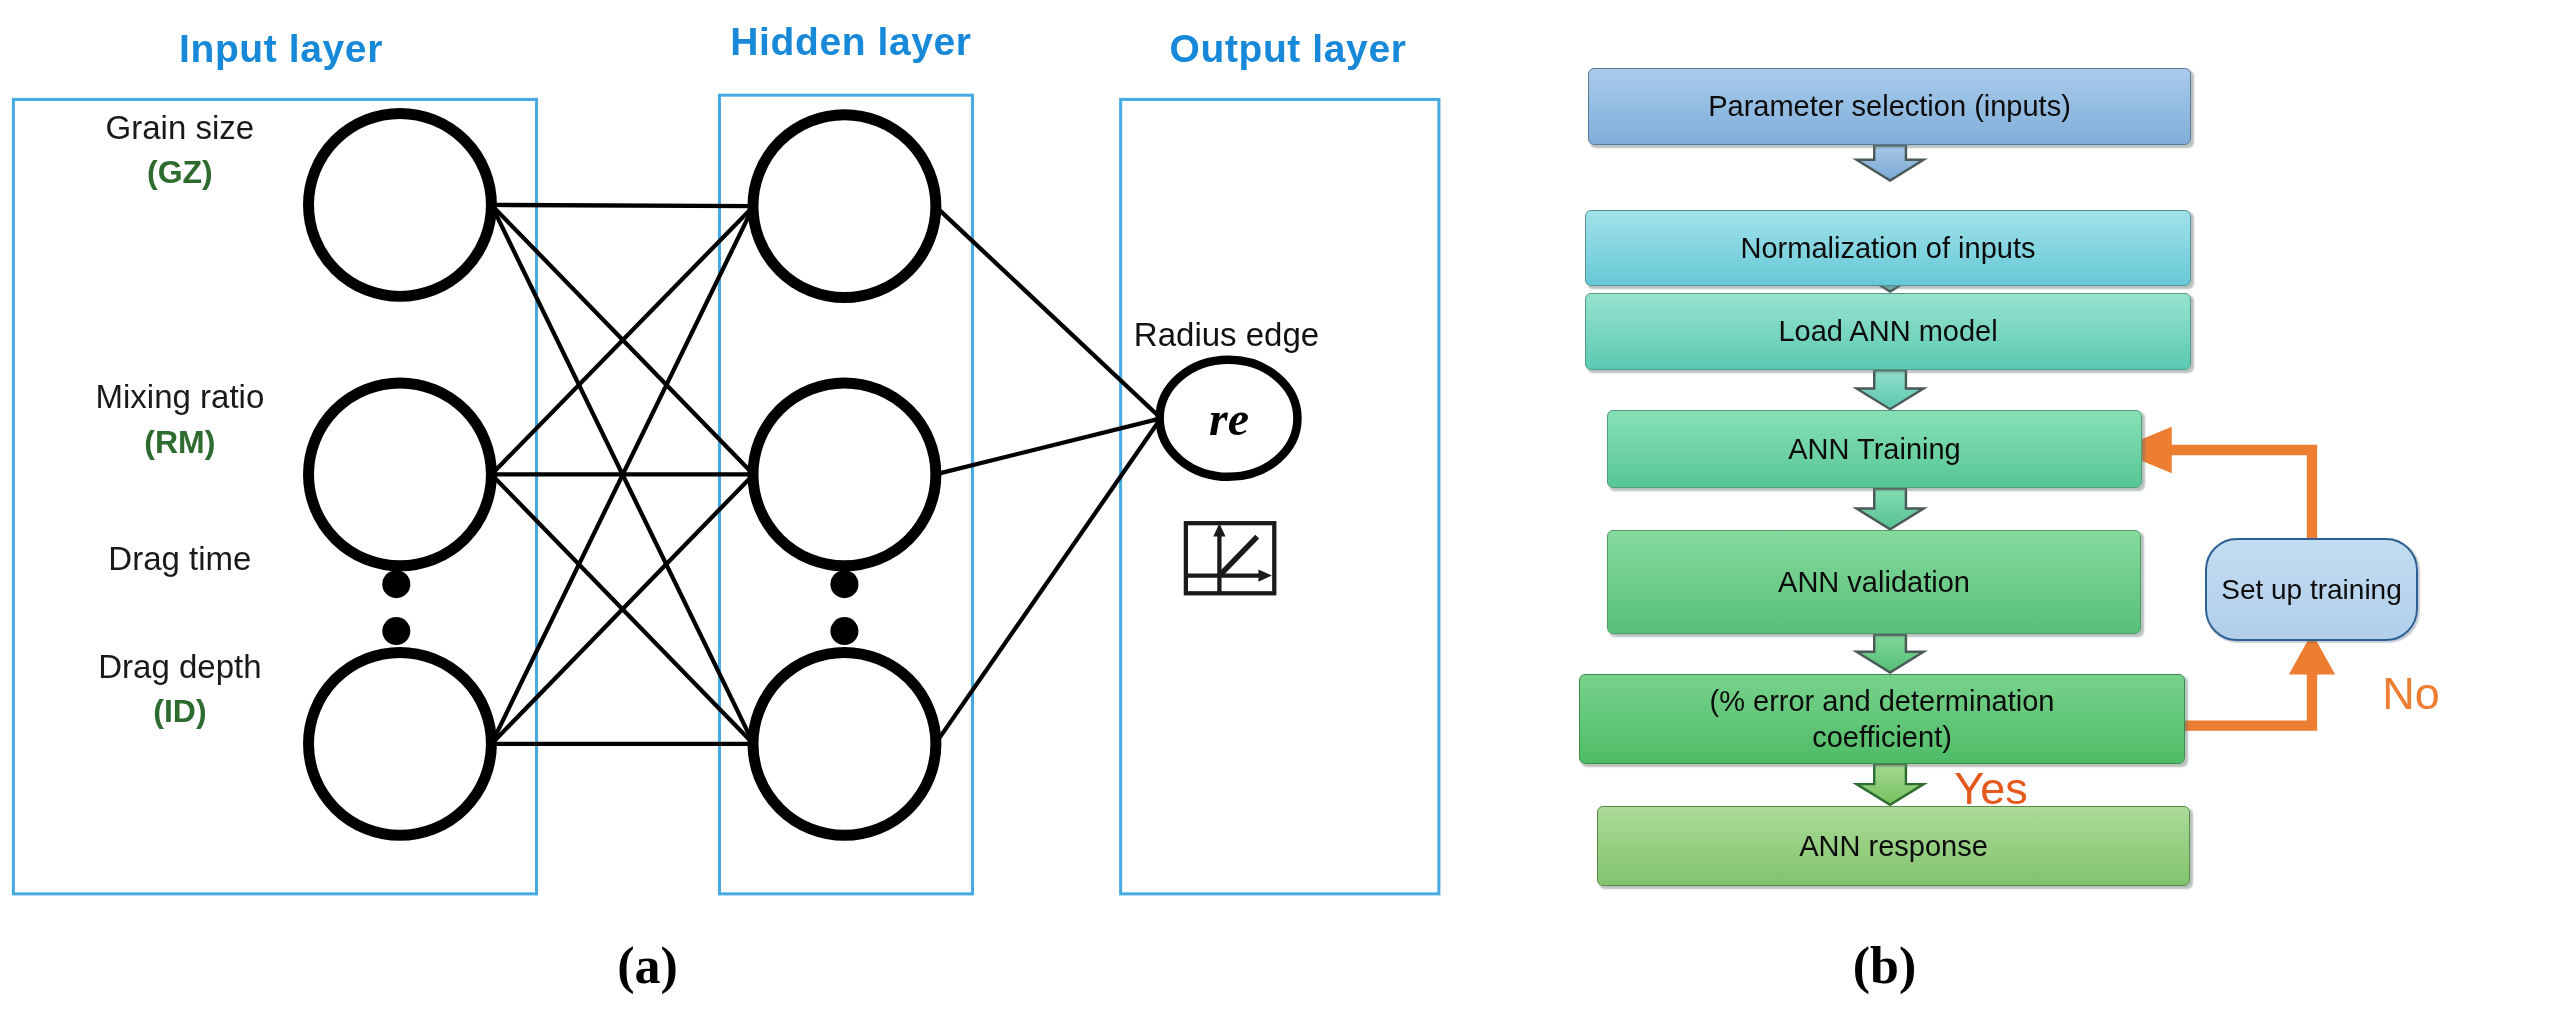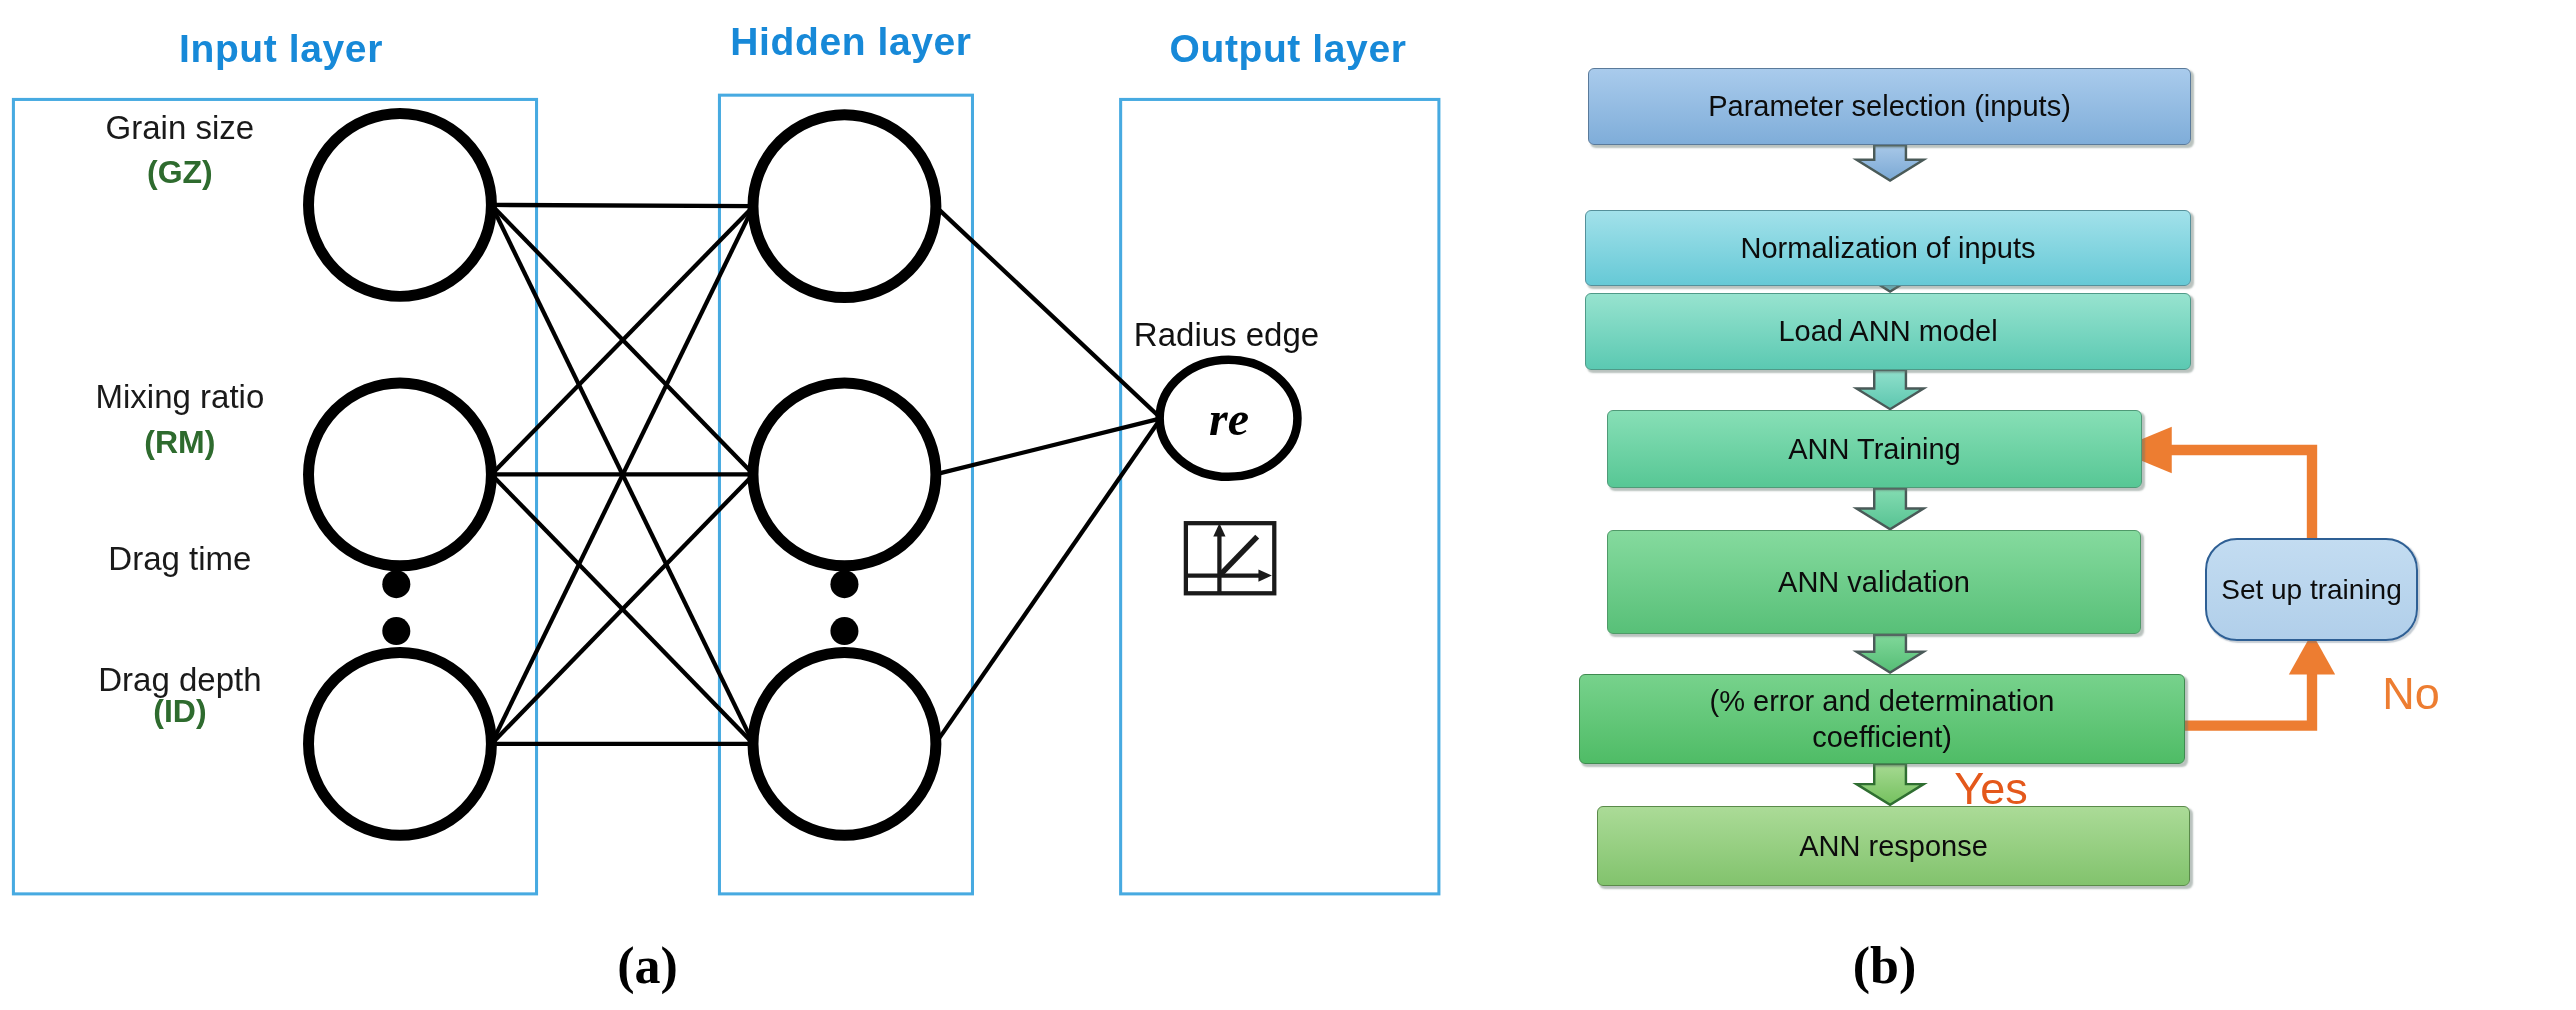--- a/index.html
+++ b/index.html
@@ -141,21 +141,21 @@
       <span>Mixing ratio</span>
     </div>
   <div class="abs nn-abbr" style="left:27.4px;top:423px;width:305px;height:38px;color:#2e6b2e;">
       <span>(RM)</span>
     </div>
 
   <div class="abs nn-label" style="left:27.4px;top:540px;width:305px;height:38px;text-align:right;">
       <span>Drag time</span>
     </div>
 
-  <div class="abs nn-label" style="left:27.4px;top:648px;width:305px;height:38px;margin-top:13px;">
+  <div class="abs nn-label" style="left:27.4px;top:648px;width:305px;height:38px;">
       <span>Drag depth</span>
     </div>
   <div class="abs nn-abbr" style="left:27.4px;top:692px;width:305px;height:38px;color:#2e6b2e;">
       <span>(ID)</span>
     </div>
 
   <div class="abs radius-label" style="left:1074px;top:315px;width:305px;height:39px;">
       <span>Radius edge</span>
     </div>
   <div class="abs re-text" style="left:1168px;top:389px;width:122px;height:59px;">

